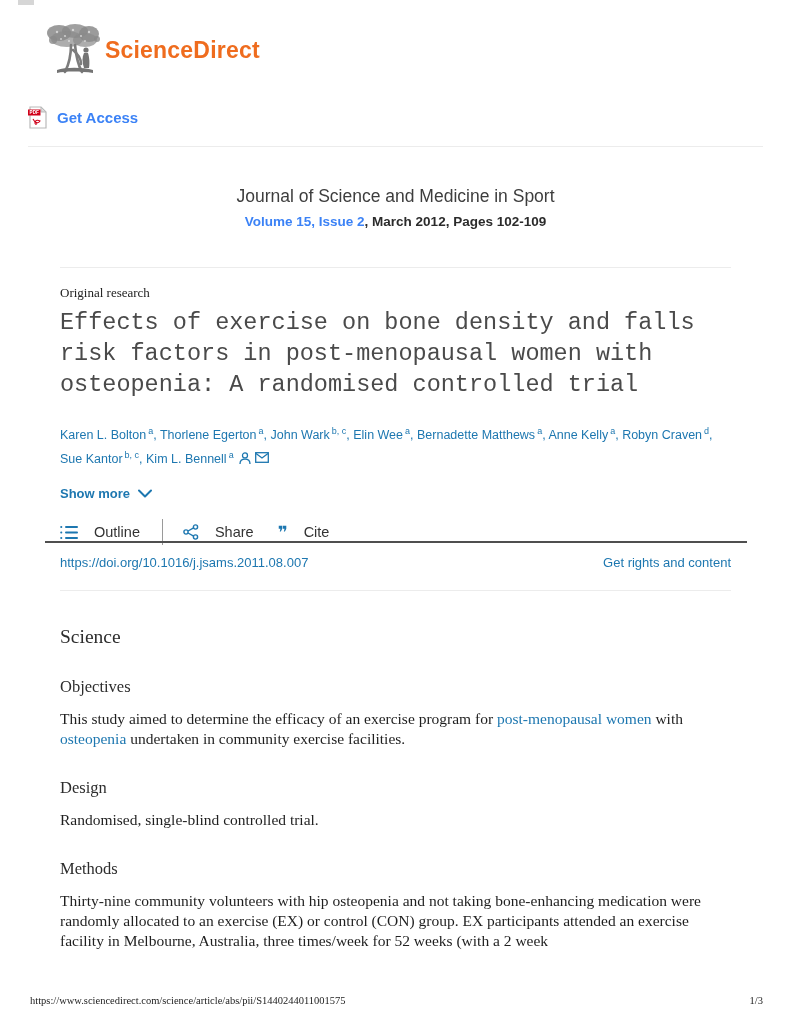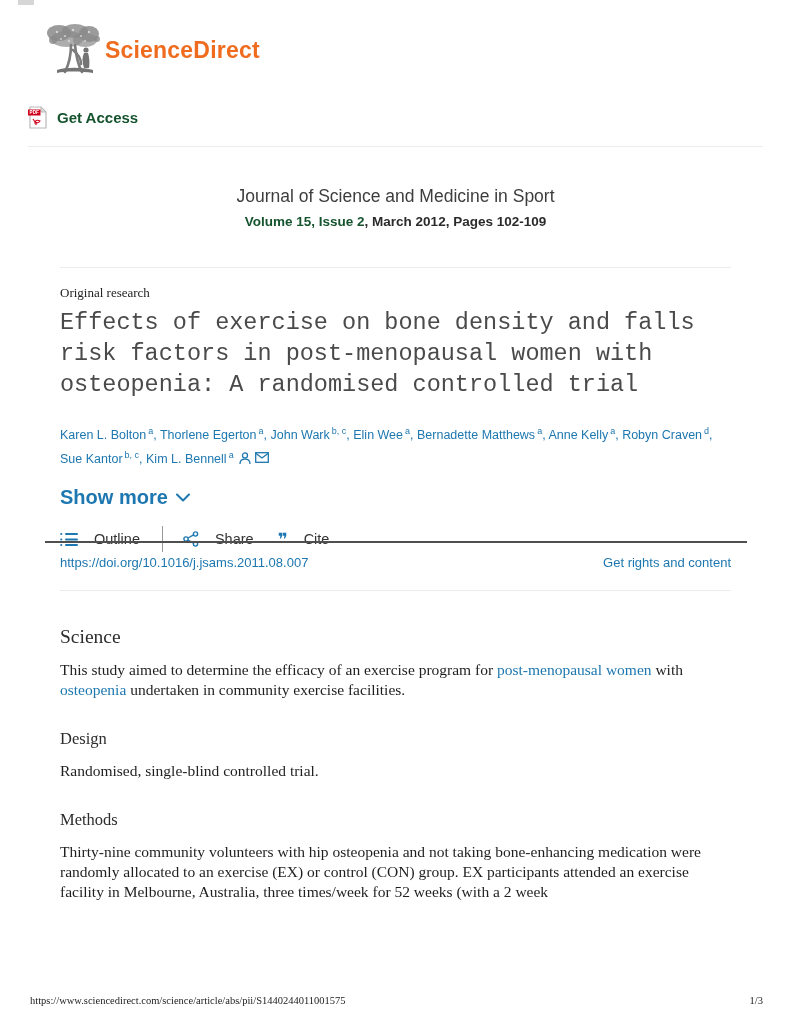--- a/index.html
+++ b/index.html
@@ -65,21 +65,21 @@
     margin-top:21px;
     font-size:12.5px; line-height:20px;
     color:#1d77b0;
   }
   .author { cursor:pointer; }
   .author sup { font-size:9px; margin-left:2px; }
   .author-icons { display:inline-flex; gap:4px; margin-left:5px; vertical-align:-2px; }
   .show-more {
     margin-top:17px;
     display:inline-flex; align-items:center; gap:8px;
-    font-size:20px; font-weight:700; color:#1d77b0;
+    font-size:13px; font-weight:700; color:#1d77b0;
     cursor:pointer;
   }
   .toolbar {
     margin-top:17px;
     display:flex; align-items:center;
     font-size:14.5px; color:#333;
   }
   .tool-item { display:inline-flex; align-items:center; gap:16px; cursor:pointer; }
   .tool-sep {
     width:1px; height:26px; background:#9a9a9a;
@@ -104,21 +104,21 @@
   .sec-heading { font-size:16.5px; font-weight:400; color:#2d2d2d; margin-top:29px; }
   .abstract p  { margin-top:12px; font-size:15.5px; line-height:20px; }
   .inline-link { color:#1d77b0; cursor:pointer; }
   
   .pdf-footer {
     position:absolute; left:30px; right:28px; bottom:18px;
     display:flex; justify-content:space-between;
     font-family:"Liberation Serif", serif;
     font-size:10.5px; color:#1c1c1c;
   }
-  .blue { color:#14532d; }
+  .blue { color:#3b82f6; }
   .orange { color:#ef6c1e; }
 </style>
 </head>
 <body>
 
 <div class="page">
 
   <div class="print-artifact"></div>
 
   <div class="brand-row">
@@ -242,20 +242,21 @@
   <div class="doi-row">
     <span class="linklike">https://doi.org/10.1016/j.jsams.2011.08.007</span>
     <span class="linklike">Get rights and content</span>
   </div>
 
   <div class="divider div-doi"></div>
 
   <div class="abstract">
     <div class="abs-heading">Science</div>
 
+    <div class="sec-heading">Objectives</div>
     <p><span>This study aimed to determine the efficacy of an exercise program for </span><span class="inline-link">post-menopausal women</span><span> with </span><span class="inline-link">osteopenia</span><span> undertaken in community exercise facilities.</span></p>
 
     <div class="sec-heading">Design</div>
     <p>Randomised, single-blind controlled trial.</p>
 
     <div class="sec-heading">Methods</div>
     <p>Thirty-nine community volunteers with hip osteopenia and not taking bone-enhancing medication were randomly allocated to an exercise (EX) or control (CON) group. EX participants attended an exercise facility in Melbourne, Australia, three times/week for 52 weeks (with a 2 week</p>
   </div>
 
   <div class="pdf-footer">

